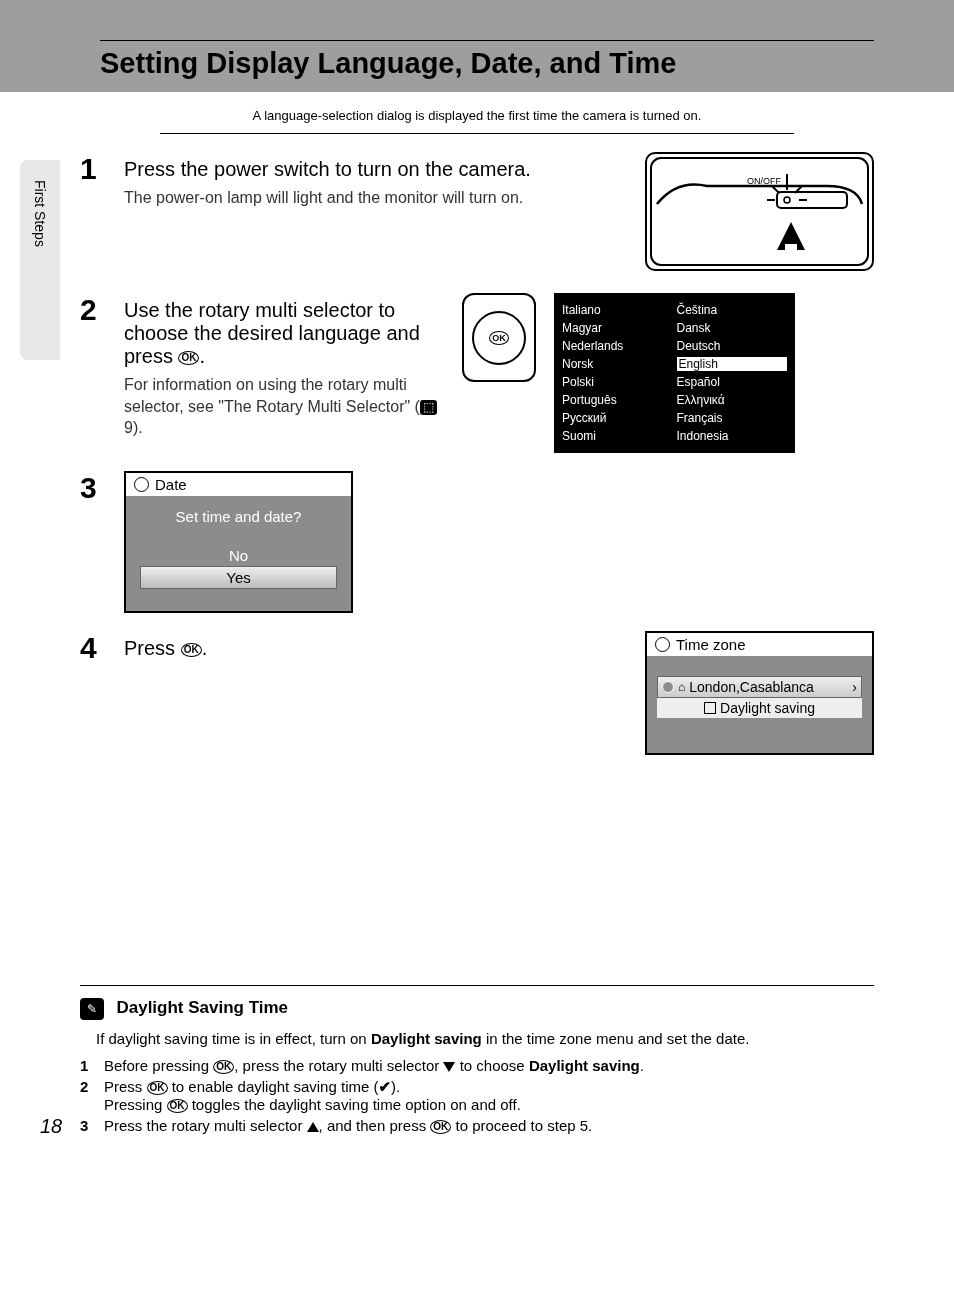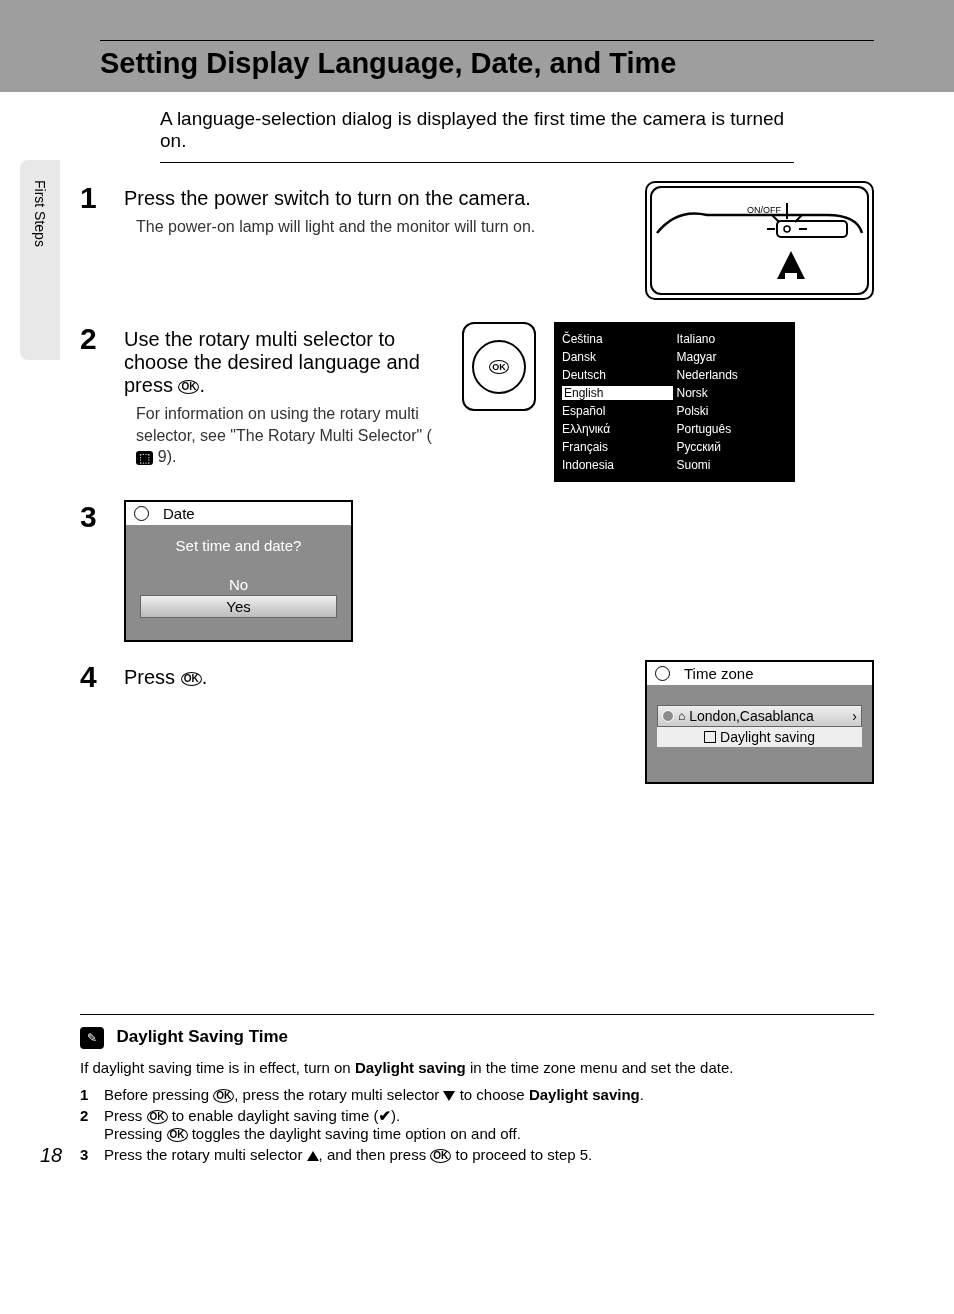--- a/index.html
+++ b/index.html
@@ -1,51 +1,51 @@
 <!DOCTYPE html>
 <html><head>
 <meta charset="utf-8">
 <style>
   body { margin:0; font-family:"Helvetica Neue",Arial,sans-serif; background:#fff; width:954px; }
   .gray-top { background:#9e9e9e; height:40px; }
   .title-area { background:#9e9e9e; padding:0 80px 2px 100px; }
   .title-area h1 { margin:0; padding:6px 0 10px 0; border-top:1px solid #000; font-size:29px; font-weight:bold; }
-  .intro { padding:16px 80px 10px 80px; font-size:19px; border-bottom:1px solid #000; margin:0 80px 0 80px; padding-left:0; padding-right:0; }
+  .intro { padding:16px 80px 10px 80px; font-size:13px; border-bottom:1px solid #000; margin:0 80px 0 80px; padding-left:0; padding-right:0;text-align:center; }
   .content { margin:0 80px 0 80px; position:relative; }
   .side-tab { position:absolute; left:-60px; top:68px; width:40px; height:200px; background:#e8e8e8; border-radius:8px 0 0 8px; }
   .side-label { writing-mode:vertical-rl; text-orientation:mixed; font-size:14px; margin-left:12px; margin-top:20px; }
   .step { display:flex; align-items:flex-start; margin-top:18px; gap:18px; }
   .num { font-size:30px; font-weight:bold; width:26px; flex-shrink:0; }
   .step-body { flex:1; }
   .step-title { font-size:20px; margin:6px 0 6px 0; }
   .step-title b { font-weight:bold; }
-  .step-note { font-size:16px; color:#333; line-height:1.35;margin-left:12px; }
+  .step-note { font-size:16px; color:#333; line-height:1.35; }
   .illus { flex-shrink:0; }
   .ok-icon { display:inline-block; border:1.8px solid #000; border-radius:50%; font-size:10px; font-weight:bold; padding:1px 2px; line-height:1; vertical-align:middle; }
   .ref-icon { display:inline-block; background:#000; color:#fff; font-size:12px; padding:0 3px; border-radius:3px; line-height:1.2; vertical-align:middle; }
   .lang-box { width:225px; background:#000; color:#fff; font-size:12px; padding:8px 6px; display:flex; gap:4px; border:2px solid #000; }
   .lang-col { flex:1; display:flex; flex-direction:column; gap:4px; }
   .lang-hl { background:#fff; color:#000; padding:0 2px; }
   .dial { width:70px; height:85px; border:2px solid #000; border-radius:12px; display:flex; align-items:center; justify-content:center; }
   .dial-inner { width:50px; height:50px; border:2px solid #000; border-radius:50%; display:flex; align-items:center; justify-content:center; position:relative;}
   .dial-ok { font-size:9px; font-weight:bold; border:1px solid #000; border-radius:50%; padding:1px 2px; }
   .camera-svg { width:225px; height:115px; border:2px solid #000; border-radius:10px; }
   .dlg { width:225px; background:#000; border:2px solid #000; }
-  .dlg-hdr { background:#fff; color:#000; font-size:15px; padding:3px 8px; display:flex; align-items:center; gap:14px; }
+  .dlg-hdr { background:#fff; color:#000; font-size:15px; padding:3px 8px; display:flex; align-items:center; gap:6px; }
   .dlg-hdr .clk { border:1.5px solid #000; border-radius:50%; width:13px; height:13px; display:inline-block; position:relative; }
   .dlg-body { background:#8c8c8c; color:#fff; text-align:center; padding:12px 0 8px 0; font-size:15px; }
   .dlg-opt { background:#8c8c8c; color:#fff; text-align:center; font-size:15px; padding:2px 0; margin:20px 14px 0 14px; }
   .dlg-opt-hl { background:linear-gradient(#eee,#bbb); color:#000; text-align:center; font-size:15px; padding:2px 0; margin:0 14px 14px 14px; border:1px solid #666; }
   .tz-body { background:#8c8c8c; padding:20px 10px 35px 10px; }
   .tz-row1 { background:linear-gradient(#eee,#ccc); color:#000; font-size:14px; padding:2px 4px; border:1px solid #666; display:flex; align-items:center; gap:4px; }
   .tz-row2 { background:#eee; color:#000; font-size:14px; padding:2px 4px; text-align:center; display:flex; align-items:center; justify-content:center; gap:4px;}
   .note-hr { border:none; border-top:1px solid #000; margin:40px 0 12px 0; }
   .note-icon { display:inline-block; width:24px; height:22px; background:#000; border-radius:4px; color:#fff; font-size:12px; text-align:center; line-height:22px; margin-right:8px; vertical-align:middle;}
   .note-title { font-size:17px; font-weight:bold;text-align:right; }
-  .note-p { font-size:15px; margin:10px 0; }
+  .note-p { font-size:15px; margin:10px 16px; }
   .sub-list { font-size:15px; }
   .sub-list .row { display:flex; gap:8px; margin:4px 0; }
   .sub-n { font-weight:bold; width:16px; flex-shrink:0; }
   .pagenum { position:absolute; left:-40px; bottom:-4px; font-size:20px; font-style:italic; }
   .tri { display:inline-block; width:0; height:0; vertical-align:middle;}
   .tri-d { border-left:6px solid transparent; border-right:6px solid transparent; border-top:10px solid #000; }
   .tri-u { border-left:6px solid transparent; border-right:6px solid transparent; border-bottom:10px solid #000; }
   .chk { font-weight:bold; }
   .home-ic { font-size:12px; }
   .arrow-r { margin-left:auto; }
@@ -102,39 +102,39 @@
         <span>For information on using the rotary multi selector, see "The Rotary Multi Selector" (</span><span class="ref-icon">⬚</span><span> 9).</span>
       </div>
     </div>
     <div class="illus dial">
       <div class="dial-inner">
           <span class="dial-ok">OK</span>
         </div>
     </div>
     <div class="illus lang-box">
       <div class="lang-col">
+        <span>Italiano</span>
+        <span>Magyar</span>
+        <span>Nederlands</span>
+        <span>Norsk</span>
+        <span>Polski</span>
+        <span>Português</span>
+        <span>Русский</span>
+        <span>Suomi</span>
+      </div>
+      <div class="lang-col">
         <span>Čeština</span>
         <span>Dansk</span>
         <span>Deutsch</span>
         <span class="lang-hl">English</span>
         <span>Español</span>
         <span>Ελληνικά</span>
         <span>Français</span>
         <span>Indonesia</span>
       </div>
-      <div class="lang-col">
-        <span>Italiano</span>
-        <span>Magyar</span>
-        <span>Nederlands</span>
-        <span>Norsk</span>
-        <span>Polski</span>
-        <span>Português</span>
-        <span>Русский</span>
-        <span>Suomi</span>
-      </div>
     </div>
   </div>
 
   <div class="step">
     <div class="num">3</div>
     <div class="illus dlg">
       <div class="dlg-hdr">
           <span class="clk"></span>
           <span>Date</span>
         </div>

